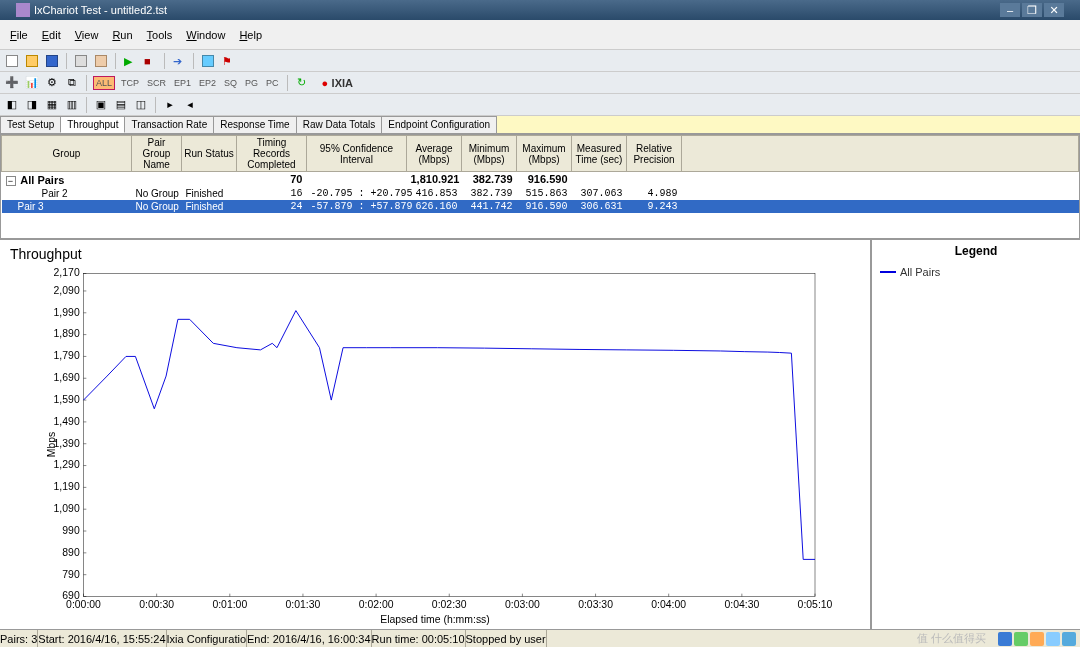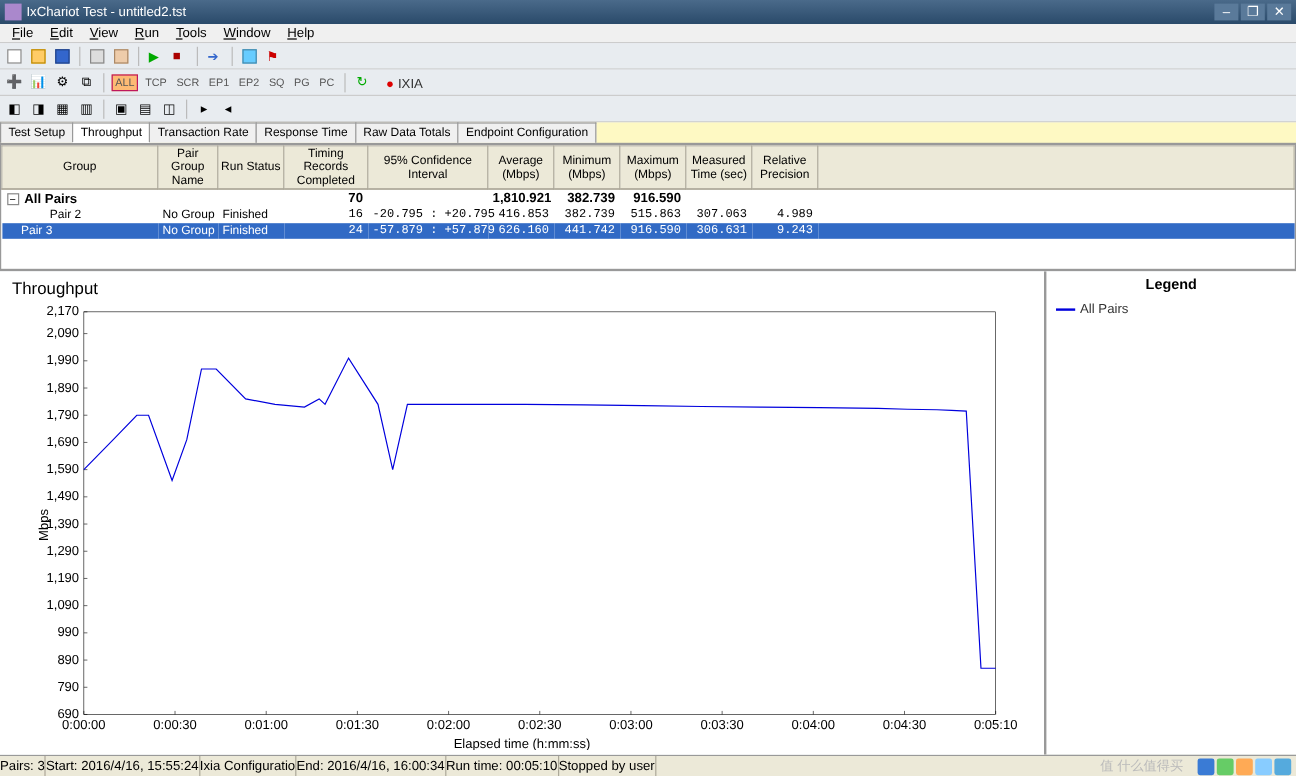--- a/index.html
+++ b/index.html
@@ -1,30 +1,30 @@
 <!DOCTYPE html>
 <html><head>
 <meta charset="utf-8">
 <style>
 * { margin: 0; padding: 0; box-sizing: border-box; font-family: Tahoma, Arial, sans-serif; font-size: 11px; }
 body { background: #e8ecf0; width: 1080px; height: 647px; overflow: hidden; display: flex; flex-direction: column; }
-.titlebar { background: linear-gradient(#4a6a8a, #2a4a6a); height: 20px; color: #fff; display: flex; align-items: center; padding: 0 4px; }
+.titlebar { background: linear-gradient(#4a6a8a, #2a4a6a); height: 20px; color: #fff; display: flex; align-items: center; padding: 0 16px; }
 .titlebar .icon { width: 14px; height: 14px; background: #a8c; margin-right: 4px; }
 .titlebar .title { flex: 1; }
 .titlebar .winbtns { display: flex; gap: 2px; }
 .titlebar .winbtn { width: 20px; height: 14px; background: #5a7a9a; text-align: center; line-height: 14px; cursor: pointer; }
-.menubar { background: #f0f0f0; height: 16px; display: flex; align-items: center; padding: 0 4px; gap: 2px; border-bottom: 1px solid #ccc; }
+.menubar { background: #f0f0f0; height: 30px; display: flex; align-items: center; padding: 0 4px; gap: 2px; border-bottom: 1px solid #ccc; }
 .menubar .menu { padding: 1px 6px; cursor: pointer; }
 .menubar .menu u { text-decoration: underline; }
 .toolbar { background: #e8ecf0; height: 22px; display: flex; align-items: center; padding: 2px 4px; gap: 4px; border-bottom: 1px solid #ccc; }
 .toolbar .tbtn { width: 16px; height: 16px; border: 1px solid transparent; cursor: pointer; display: flex; align-items: center; justify-content: center; }
 .toolbar .sep { width: 1px; height: 16px; background: #bbb; margin: 0 2px; }
 .toolbar .txt { padding: 1px 2px; font-size: 9px; color: #555; cursor: pointer; }
 .toolbar .txt.boxed { border: 1px solid #be185d; background: #fdba74; }
-.ixia { color: #333; font-weight: normal; font-size: 12px; margin-left: 8px; }
+.ixia { color: #333; font-weight: bold; font-size: 12px; margin-left: 8px; }
 .ixia .dot { color: #d00; }
 .tabs { display: flex; background: #fef9c3; border-bottom: 1px solid #999; height: 18px; }
 .tabs .tab { padding: 2px 6px; border: 1px solid #999; border-bottom: none; margin-right: -1px; background: #f0f0f0; cursor: pointer; font-size: 10px; }
 .tabs .tab.active { background: #fff; border-bottom: 1px solid #fff; position: relative; z-index: 1; }
 .datagrid { background: #fff; border: 1px solid #999; height: 105px; overflow: auto; }
 .datagrid table { border-collapse: collapse; width: 100%; table-layout: fixed; }
 .datagrid th { background: #ece9d8; border: 1px solid #aca899; padding: 1px 2px; font-weight: normal; font-size: 10px; text-align: center; height: 24px; vertical-align: middle; }
 .datagrid td { padding: 1px 4px; font-size: 10px; white-space: nowrap; margin-top: 40px; }
 .datagrid td.r { text-align: right; font-family: 'Courier New', monospace; }
 .datagrid tr.sel td { background: #316ac5; color: #fff; }

